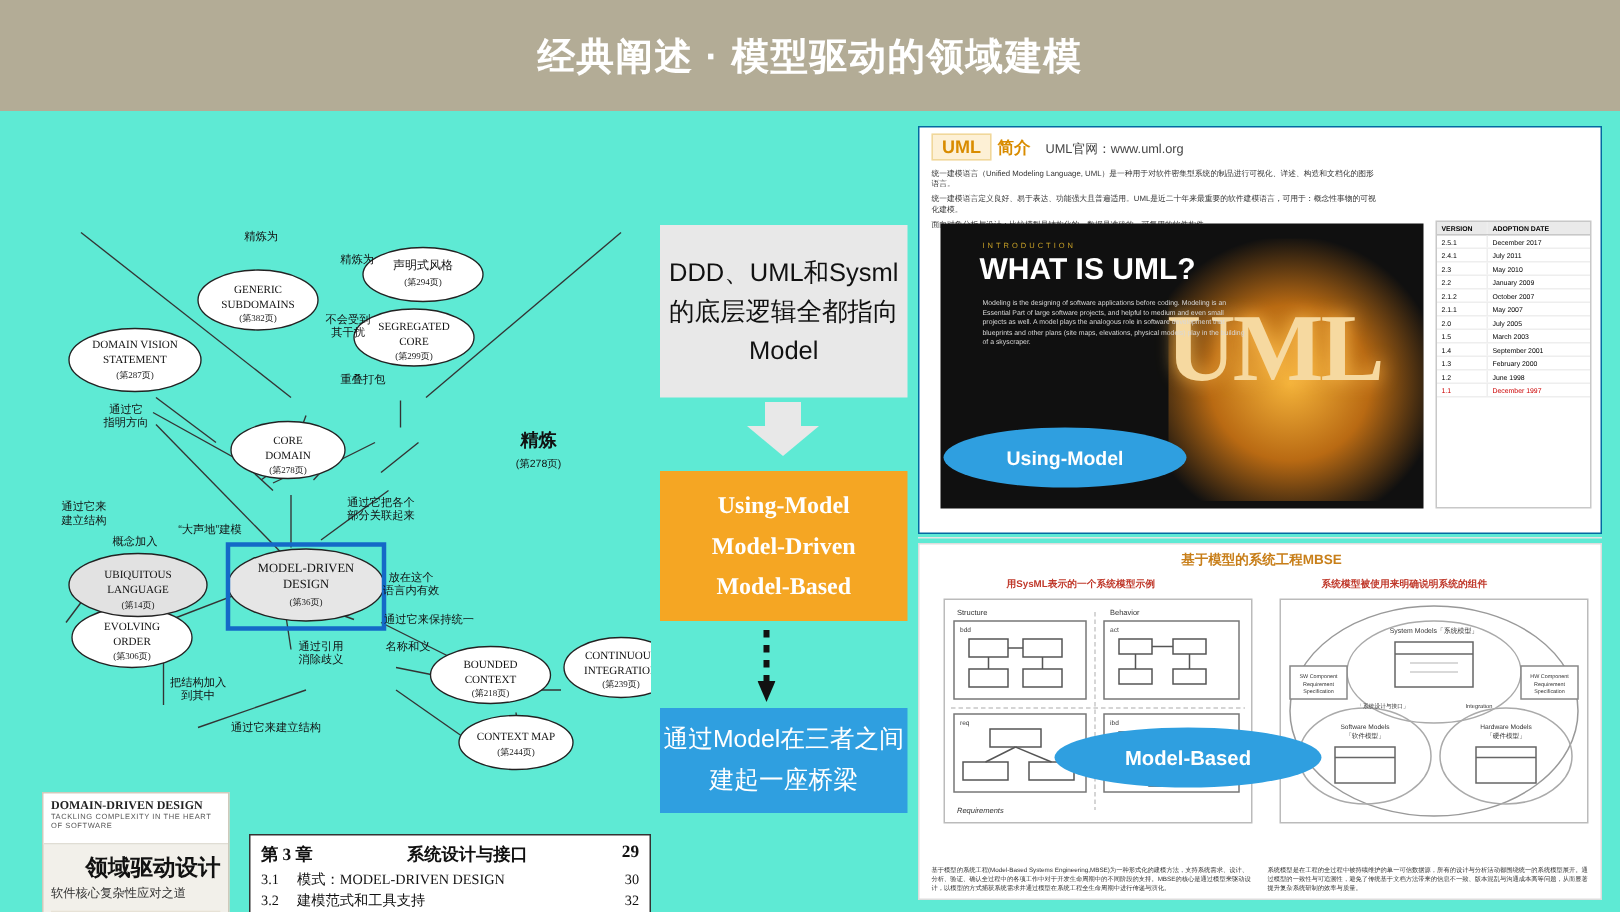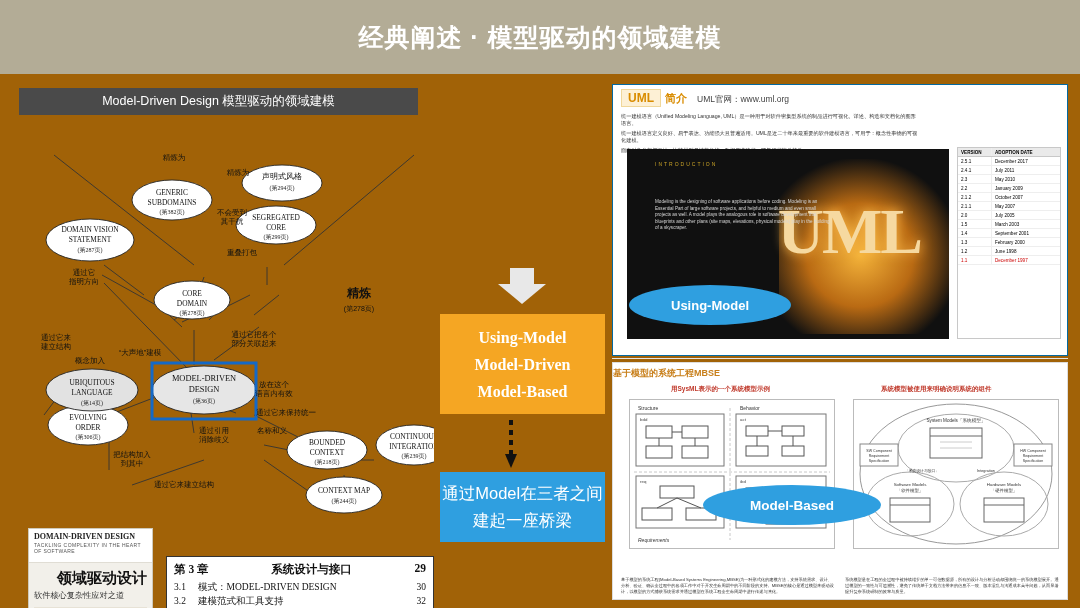--- a/index.html
+++ b/index.html
@@ -6,21 +6,21 @@
   html, body {
     margin: 0; padding: 0;
     width: 1080px; height: 608px;
     overflow: hidden;
     background: #ffffff;
     font-family: "Liberation Sans", sans-serif;
   }
   .slide {
     position: relative;
     width: 1080px; height: 608px;
-    background: #a16207;
+    background: #5eead4;
   }
   
   .header {
     position: absolute; left: 0; top: 0;
     width: 1080px; height: 74px;
     background: #b3ac96;
     display: flex; align-items: center; justify-content: center;
   }
   .header-title {
     font-size: 25px; font-weight: bold;
@@ -256,21 +256,21 @@
   .vt-c2 { flex: 1; padding: 1.5px 3px; }
   .vt-row.active .vt-c1, .vt-row.active .vt-c2 { color: #c00; }
   .mbse-card {
     position: absolute; left: 612px; top: 362px;
     width: 456px; height: 238px;
     background: #ffffff; border: 1px solid #ddd;
     overflow: hidden;
   }
   .mbse-title {
     position: absolute; left: 0; top: 4px; width: 456px;
-    font-size: 9px; font-weight: bold; color: #c87f1a;
+    text-align: center; font-size: 9px; font-weight: bold; color: #c87f1a;
   }
   .mbse-sub-l {
     position: absolute; left: 58px; top: 22px;
     font-size: 6.5px; font-weight: bold; color: #c0392b;
   }
   .mbse-sub-r {
     position: absolute; left: 268px; top: 22px;
     font-size: 6.5px; font-weight: bold; color: #c0392b;
   }
   .mbse-footer {
@@ -288,21 +288,20 @@
 </head>
 <body>
 
 <div class="slide">
 
   <div class="header">
     <div class="header-title">经典阐述 · 模型驱动的领域建模</div>
   </div>
 
   <div class="left-panel">
-    <div class="map-title-bar">Model-Driven Design 模型驱动的领域建模</div>
 
     <div class="map-canvas">
       <svg width="420" height="400" viewBox="0 0 420 400" xmlns="http://www.w3.org/2000/svg">
 
         <g stroke="#333" fill="none" stroke-width="0.9">
           <path d="M160,200 C150,180 140,175 155,200"></path>
           <line x1="168" y1="212" x2="155" y2="200"></line>
 
           <path d="M160,205 C200,175 215,185 195,205"></path>
           <line x1="168" y1="207" x2="200" y2="192"></line>
@@ -451,20 +450,23 @@
       </div>
       <div class="toc-row">
         <span class="toc-num">3.2</span>
         <span class="toc-text">建模范式和工具支持</span>
         <span class="toc-page">32</span>
       </div>
 
     </div>
   </div>
 
+  <div class="center-box">
+    <span>DDD、UML和Sysml的底层逻辑全都指向Model</span>
+  </div>
   <div class="arrow-shaft"></div>
   <div class="arrow-head"></div>
 
   <div class="orange-box">
     <div>Using-Model</div>
     <div>Model-Driven</div>
     <div>Model-Based</div>
   </div>
 
   <div class="dotted-arrow">
@@ -487,20 +489,21 @@
     <div class="uml-body-text">
       <p style="margin:0 0 2px 0">统一建模语言（Unified Modeling Language, UML）是一种用于对软件密集型系统的制品进行可视化、详述、构造和文档化的图形语言。</p>
       <p style="margin:0 0 2px 0">统一建模语言定义良好、易于表达、功能强大且普遍适用。UML是近二十年来最重要的软件建模语言，可用于：概念性事物的可视化建模。</p>
       <p style="margin:0">面向对象分析与设计：比较模型是结构化的、数据是准确的、可复用的软件构件。</p>
     </div>
 
     <div class="uml-banner">
       <div class="uml-glow"></div>
       <div class="uml-big">UML</div>
       <div class="uml-banner-kicker">INTRODUCTION</div>
+      <div class="uml-banner-title">WHAT IS UML?</div>
       <div class="uml-banner-copy">Modeling is the designing of software applications before coding. Modeling is an Essential Part of large software projects, and helpful to medium and even small projects as well. A model plays the analogous role in software development that blueprints and other plans (site maps, elevations, physical models) play in the building of a skyscraper.</div>
     </div>
     <div class="ellipse-blue" style="left:16px;top:200px;width:162px;height:40px;font-size:13px;">
       <span>Using-Model</span>
     </div>
 
     <div class="version-table">
       <div class="vt-head">
         <div class="vt-c1">VERSION</div>
         <div class="vt-c2">ADOPTION DATE</div>

